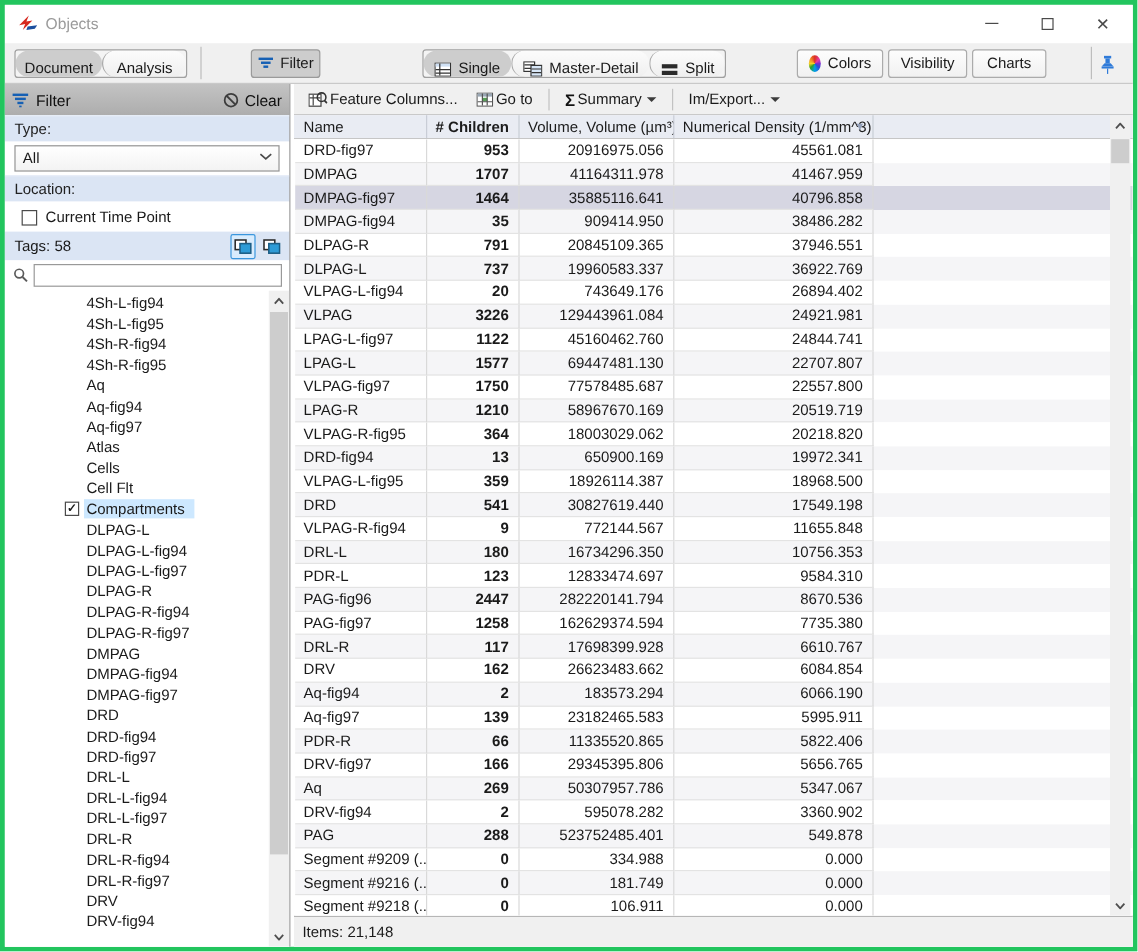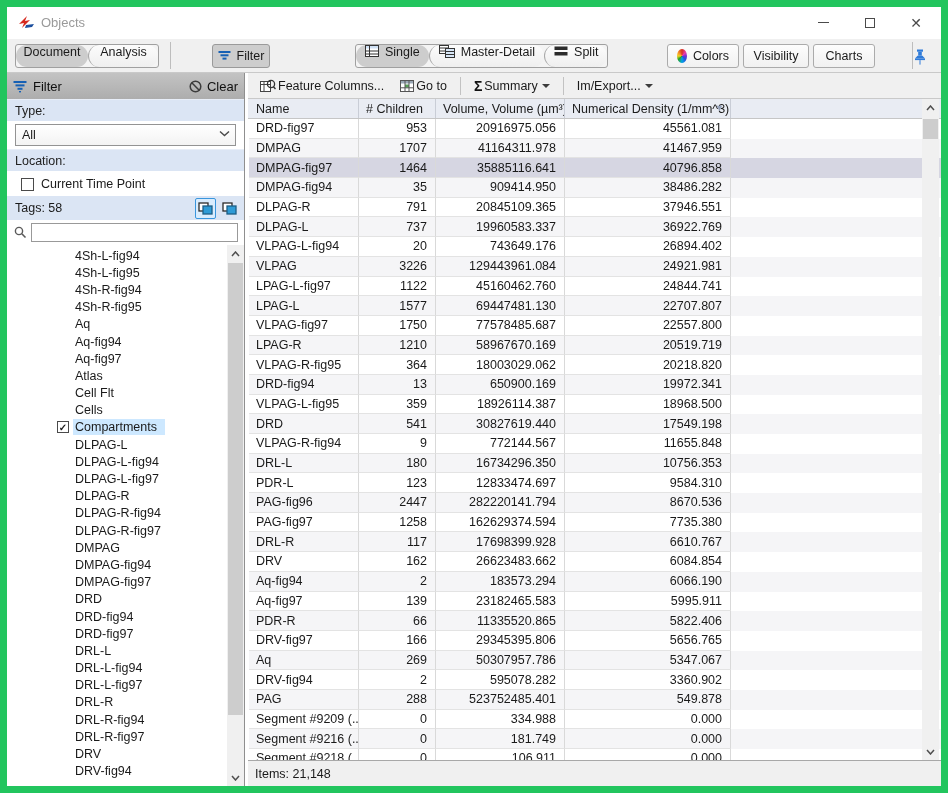--- a/index.html
+++ b/index.html
@@ -1,33 +1,33 @@
 <!DOCTYPE html>
 <html><head>
 <meta charset="utf-8">
 <style>
   html,body{margin:0;padding:0;background:#fff;font-family:"Liberation Sans",sans-serif;}
   *{box-sizing:border-box;}
-  .window{position:relative;width:948px;height:793px;background:#fff;border:7px solid #22c55e;overflow:hidden;color:#1a1a1a;font-size:12.5px;}
+  .window{position:relative;width:948px;height:793px;background:#fff;border:4px solid #22c55e;overflow:hidden;color:#1a1a1a;font-size:12.5px;}
 
   
   .titlebar{position:absolute;left:0;top:0;right:0;height:32px;background:#fff;}
   .app-icon{position:absolute;left:11px;top:8px;width:18px;height:16px;}
   .title-text{position:absolute;left:34px;top:8px;font-size:13px;color:#9a9a9a;}
   .winbtn{position:absolute;top:0;width:46px;height:31px;display:flex;align-items:center;justify-content:center;color:#4a4a4a;}
   .winbtn.min{right:95px;}
   .winbtn.max{right:48px;}
   .winbtn.close{right:2px;font-size:14px;}
   .min-glyph{width:11px;height:1px;background:#4a4a4a;}
   .max-glyph{width:10px;height:10px;border:1px solid #4a4a4a;}
 
   
   .toolbar{position:absolute;left:0;top:32px;right:0;height:34px;background:#f0f0f0;border-bottom:1px solid #c9c9c9;}
   .seg-group{position:absolute;top:5px;height:24px;display:flex;border:1px solid #a0a0a0;border-radius:3px;overflow:hidden;background:#f4f4f4;}
-  .seg{display:flex;align-items:flex-start;justify-content:center;gap:6px;padding:0 9px;background:linear-gradient(#fcfcfc,#efefef);border-left:1px solid #a8a8a8;white-space:nowrap;border-radius:11px;}
+  .seg{display:flex;align-items:flex-end;justify-content:center;gap:6px;padding:0 9px;background:linear-gradient(#fcfcfc,#efefef);border-left:1px solid #a8a8a8;white-space:nowrap;border-radius:11px;}
   .seg:first-child{border-left:none;}
   .seg.pressed{background:#cdcdcd;}
   .tb-sep{position:absolute;top:3px;bottom:3px;width:1px;background:#bdbdbd;}
   .btn{position:absolute;top:5px;height:24px;display:flex;align-items:center;justify-content:center;gap:6px;padding:0 9px;border:1px solid #ababab;border-radius:3px;background:linear-gradient(#fdfdfd,#f1f1f1);white-space:nowrap;}
   .btn.pressed{background:#cdcdcd;border-color:#9a9a9a;}
   .colors-dot{width:14px;height:14px;border-radius:50%;background:conic-gradient(#d93025,#e83ca9,#7a2fd0,#2b50d9,#00a2e8,#27a326,#f5d327,#f59127,#d93025);}
   .pin-wrap{position:absolute;top:7px;right:10px;width:22px;height:22px;display:flex;align-items:center;justify-content:center;}
 
   
   .left-panel{position:absolute;left:0;top:66px;width:238px;bottom:0;background:#fff;border-right:1px solid #8f8f8f;display:flex;flex-direction:column;}
@@ -74,21 +74,21 @@
 
   .thead{height:20px;flex:none;background:#e9ecf3;border-bottom:1px solid #c6c6c6;display:flex;padding-left:1px;text-align:center;}
   .hcell{display:flex;align-items:center;padding-left:7px;border-right:1px solid #c9cdd6;color:#1c1c1c;white-space:nowrap;overflow:hidden;position:relative;}
   .sort-arrow{position:absolute;right:6px;top:5px;font-size:9px;color:#93a0ba;line-height:9px;}
   .tbody{flex:1;position:relative;overflow:hidden;background:#fff;padding-left:1px;}
   .trow{height:19.7px;display:flex;background:#fff;}
   .trow.alt{background:#f5f5f7;}
   .trow.sel{background:#d6d6e2;}
   .tcell{display:flex;align-items:center;border-right:1px solid #d9d9d9;border-bottom:1px solid #e3e3e3;white-space:nowrap;overflow:hidden;}
   .c0{width:110px;padding-left:7px;}
-  .c1{width:77px;justify-content:flex-end;padding-right:8px;}
+  .c1{width:77px;justify-content:flex-end;padding-right:8px;font-weight:bold;}
   .c2{width:129px;justify-content:flex-end;padding-right:8px;}
   .c3{width:166px;justify-content:flex-end;padding-right:8px;}
   .hcell.c1,.hcell.c2,.hcell.c3{justify-content:flex-start;padding-right:0;}
   .statusbar{height:26px;flex:none;background:#f0f0f0;border-top:1px solid #a8a8a8;display:flex;align-items:center;padding-left:7px;}
   svg{display:block;}
 </style>
 </head>
 <body>
 
 <div class="window">
@@ -282,24 +282,24 @@
           <div class="tag-item">
             <span class="tag-label">Aq-fig94</span>
           </div>
           <div class="tag-item">
             <span class="tag-label">Aq-fig97</span>
           </div>
           <div class="tag-item">
             <span class="tag-label">Atlas</span>
           </div>
           <div class="tag-item">
+            <span class="tag-label">Cells</span>
+          </div>
+          <div class="tag-item">
             <span class="tag-label">Cell Flt</span>
-          </div>
-          <div class="tag-item">
-            <span class="tag-label">Cells</span>
           </div>
           <div class="tag-item selected">
             <span class="tag-checkbox">✓</span>
             <span class="tag-label">Compartments</span>
           </div>
           <div class="tag-item">
             <span class="tag-label">DLPAG-L</span>
           </div>
           <div class="tag-item">
             <span class="tag-label">DLPAG-L-fig94</span>

